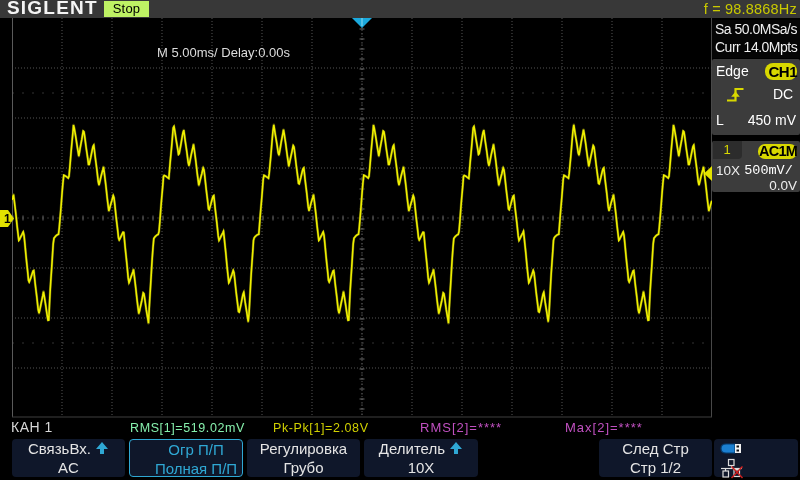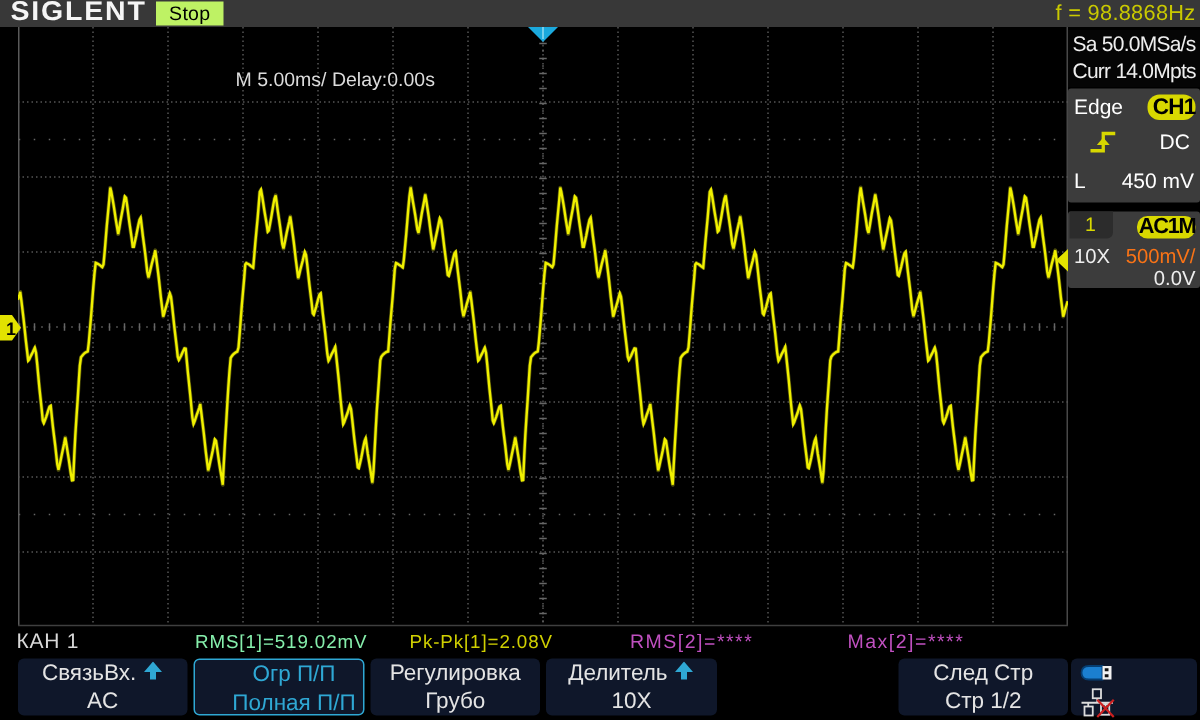--- a/index.html
+++ b/index.html
@@ -80,21 +80,21 @@
 <div class="abs yel" style="left:740px;top:112px;width:56px;font-size:14px;text-align:right;">450 mV</div>
 <svg class="abs" width="26" height="22" style="left:724px;top:84px;">
   <path d="M3 16.5 L11.5 16.5 L11.5 5 L19.5 5" fill="none" stroke="#d8d800" stroke-width="2.2"></path>
   <path d="M7.2 12.7 L15.8 12.7 L11.5 7.6 Z" fill="#d8d800"></path>
 </svg>
 
 <div class="sect" id="chan"></div>
 <div class="abs" style="left:712.5px;top:141px;width:29px;height:17.5px;background:#2c2c2c;color:#d8d800;font-size:13px;text-align:center;line-height:18px;border-radius:0 0 4px 0;">1</div>
 <div class="badge" style="left:758px;top:144px;width:39px;height:15px;font-size:14.5px;line-height:15px;letter-spacing:-0.8px;border-radius:7px;">AC1M</div>
 <div class="abs" style="left:716px;top:163px;color:#eee;font-size:13.5px;">10X</div>
-<div class="abs" style="left:740px;top:163px;width:57px;color:#f97316;font-size:13.5px;text-align:right;">500mV/</div>
+<div class="abs" style="left:740px;top:163px;width:57px;color:#ffffff;font-size:13.5px;text-align:center;font-family:Liberation Mono, monospace;">500mV/</div>
 <div class="abs" style="left:740px;top:178px;width:57px;color:#eee;font-size:13.5px;text-align:right;">0.0V</div>
 
 <div id="kan">КАН 1</div>
 <div class="measy" style="left:130px;color:#86efac;">RMS[1]=519.02mV</div>
 <div class="measy" style="left:273px;color:#d0d000;">Pk-Pk[1]=2.08V</div>
 <div class="meas" style="left:420px;color:#c050c0;">RMS[2]=****</div>
 <div class="meas" style="left:565px;color:#c050c0;">Max[2]=****</div>
 
 <div class="btn" style="left:12px;width:113px;">СвязьВх. <svg width="14" height="13" style="vertical-align:-1px;">
       <path d="M7 0 L13 7 L9 7 L9 12 L5 12 L5 7 L1 7 Z" fill="#2fa8d4"></path>

